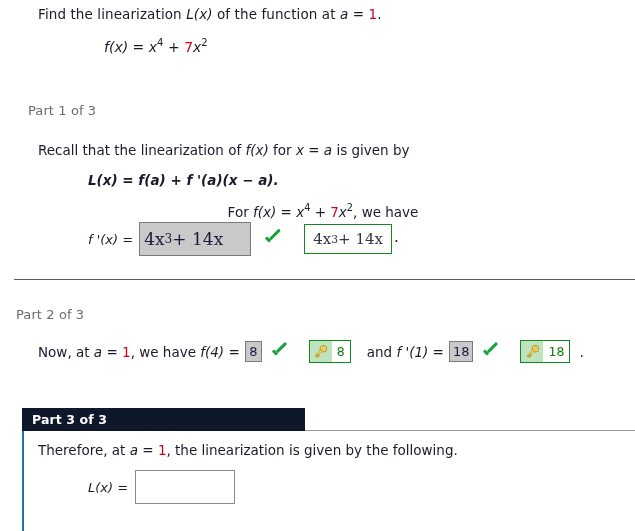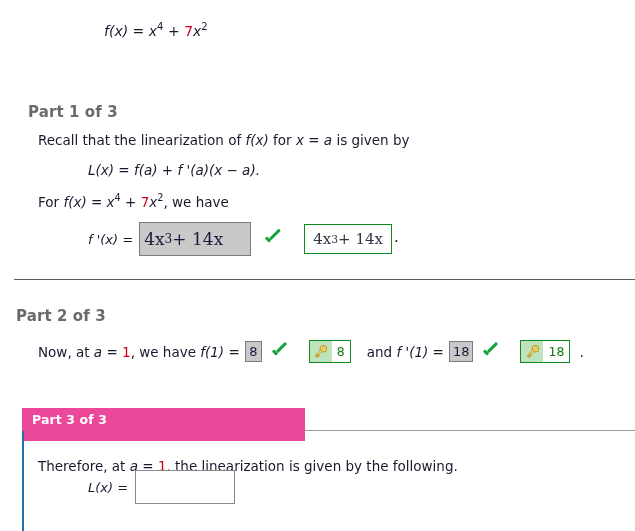--- a/index.html
+++ b/index.html
@@ -31,38 +31,38 @@
   }
   #prompt .line1 { font-size: 13.5px; letter-spacing: 0.1px; }
   #prompt .fml {
     margin-top: 15px;
     margin-left: 66px;
     font-size: 14px;
   }
 
   
   .part-head {
-    font-size: 15px;
-    font-weight: bold;
+    font-size: 13px;
+    font-weight: normal;
     color: #6b6b6b;
     letter-spacing: 0.1px;
   }
 
   .divider {
     position: absolute;
     height: 0;
     border-top: 1px solid #5c5c5c;
   }
 
   
   #part1-head { position: absolute; left: 28px; top: 103px; }
-  #part1-body { position: absolute; left: 38px; top: 132px; width: 570px; }
+  #part1-body { position: absolute; left: 38px; top: 142px; width: 570px; }
   #part1-body .l1 { font-size: 13.5px; }
-  #part1-body .l2 { margin-top: 14px; margin-left: 50px; font-size: 13.5px; }
-  #part1-body .l3 { margin-top: 14px; font-size: 13.5px; }
+  #part1-body .l2 { margin-top: 14px; margin-left: 50px; font-size: 13.5px; font-weight: bold; }
+  #part1-body .l3 { margin-top: 14px; font-size: 13.5px; text-align: center; }
 
   
   #p1-answer-row {
     position: absolute;
     left: 88px;
     top: 222px;
     display: flex;
     align-items: center;
     text-align: right;
   }
@@ -201,22 +201,22 @@
     font-family: "DejaVu Sans", "Liberation Sans", sans-serif;
   }
   #p2-period { margin-left: 9px; font-size: 14px; }
 
   
   #part3-bar {
     position: absolute;
     left: 22px;
     top: 408px;
     width: 283px;
-    height: 33px;
-    background: #ec4899;
+    height: 23px;
+    background: #0f172a;
   }
   #part3-bar span {
     color: #ffffff;
     font-size: 12.5px;
     font-weight: bold;
     line-height: 23px;
     margin-left: 10px;
     letter-spacing: 0.1px;
   }
   #part3-rule {
@@ -232,21 +232,20 @@
     top: 431px;
     width: 2px;
     height: 100px;
     background: #1f72ae;
   }
   #p3-text {
     position: absolute;
     left: 38px;
     top: 442px;
     font-size: 13.5px;
-    margin-top: 16px;
   }
   #p3-answer-row {
     position: absolute;
     left: 88px;
     top: 470px;
     display: flex;
     align-items: center;
   }
   #p3-answer-row .lbl { font-size: 13px; margin-right: 7px; }
   #p3-input {
@@ -254,20 +253,23 @@
     height: 34px;
     background: #ffffff;
     border: 1px solid #8a8a8a;
     box-sizing: border-box;
   }
 </style>
 </head>
 <body>
 
 <div id="prompt">
+  <div class="line1">
+    <span>Find the linearization </span><span class="math">L(x)</span><span> of the function at </span><span class="math">a</span><span> = </span><span class="red">1</span><span>.</span>
+  </div>
   <div class="fml">
     <span class="math">f(x)</span><span> = </span><span class="math">x</span><span class="supn">4</span><span> + </span><span class="red">7</span><span class="math">x</span><span class="supn">2</span>
   </div>
 </div>
 
 <div class="part-head" id="part1-head">Part 1 of 3</div>
 
 <div id="part1-body">
   <div class="l1">
     <span>Recall that the linearization of </span><span class="math">f(x)</span><span> for </span><span class="math">x</span><span> = </span><span class="math">a</span><span> is given by</span>
@@ -292,21 +294,21 @@
       <span> + 14x</span>
     </span>
   <span id="p1-period">.</span>
 </div>
 
 <div class="divider" style="left:14px; top:279px; width:621px;"></div>
 
 <div class="part-head" id="part2-head">Part 2 of 3</div>
 
 <div id="p2-row">
-  <span class="seg"><span>Now, at </span><span class="math">a</span><span> = </span><span class="red">1</span><span>,  we have </span><span class="math">f(1)</span><span> = </span></span>
+  <span class="seg"><span>Now, at </span><span class="math">a</span><span> = </span><span class="red">1</span><span>,  we have </span><span class="math">f(4)</span><span> = </span></span>
   <span class="filled-box small-filled">8</span>
   <span class="check-sm"></span>
   <span class="key-box">
     <span class="key-icon-wrap">
       <svg width="15" height="15" viewBox="0 0 16 16" aria-hidden="true">
         <circle cx="11" cy="5" r="3.4" fill="#f3dc6a" stroke="#b8962a" stroke-width="1.1"></circle>
         <circle cx="11" cy="5" r="1.1" fill="#ffffff" stroke="#b8962a" stroke-width="0.7"></circle>
         <path d="M8.6 7.4 L3.2 12.8" stroke="#b8962a" stroke-width="2.6" stroke-linecap="round" fill="none"></path>
         <path d="M8.6 7.4 L3.2 12.8" stroke="#f3dc6a" stroke-width="1.4" stroke-linecap="round" fill="none"></path>
         <path d="M5.2 10.8 L6.6 12.2" stroke="#b8962a" stroke-width="1.5" stroke-linecap="round"></path>

